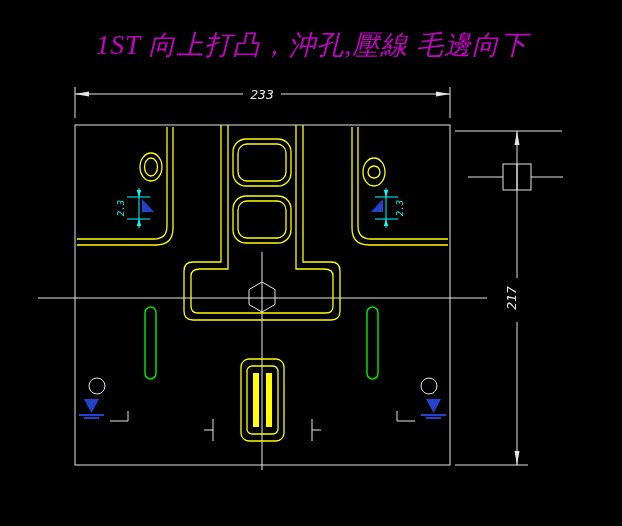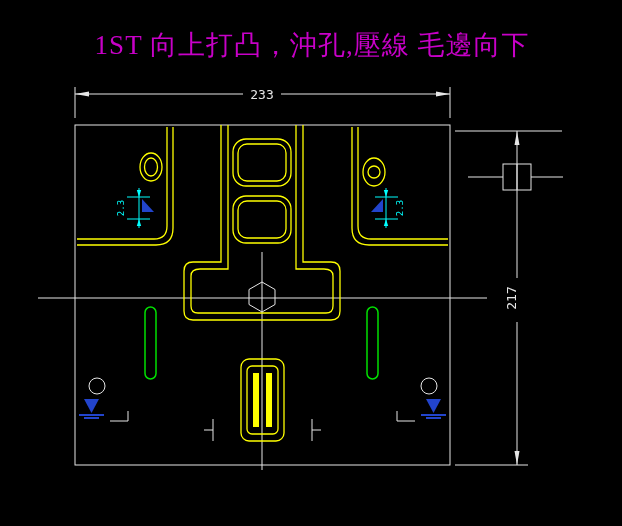--- a/index.html
+++ b/index.html
@@ -1,20 +1,21 @@
 <!DOCTYPE html>
 <html style="--background: #000000; --title-text: #c800c8; --outline: #e6e6e6; --contour: #ffff00; --slot: #00e000; --dimension: #00ffff; --solid-mark: #2244cc;"><head>
 <meta charset="utf-8">
 <style>
   html,body { margin:0; padding:0; background:#000; }
   .stage {
     position:relative; width:622px; height:526px;
     background: var(--background,#000);
     font-family:"Liberation Sans", sans-serif;
     overflow:hidden;
+    font-style:italic;
   }
   svg { display:block; }
   
   .w  { stroke:var(--outline,#e6e6e6); fill:none; stroke-width:1; }
   .wf { fill:var(--outline,#e6e6e6); stroke:none; }
   .y  { stroke:var(--contour,#ffff00); fill:none; stroke-width:1.3; }
   .yf { fill:var(--contour,#ffff00); stroke:none; }
   .g  { stroke:var(--slot,#00e000); fill:none; stroke-width:1.5; }
   .c  { stroke:var(--dimension,#00ffff); fill:none; stroke-width:1; }
   .cf { fill:var(--dimension,#00ffff); stroke:none; }

